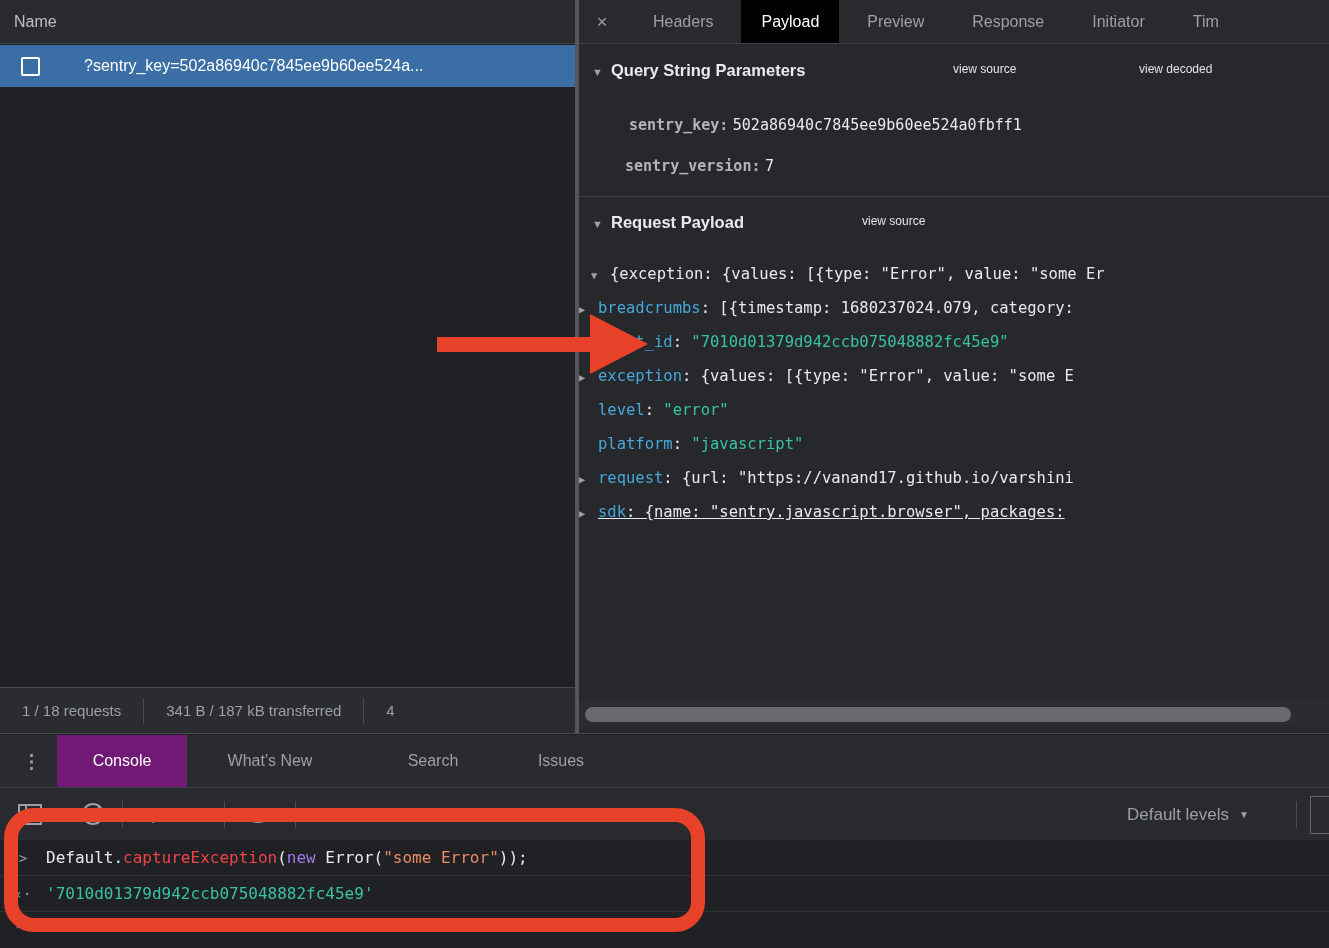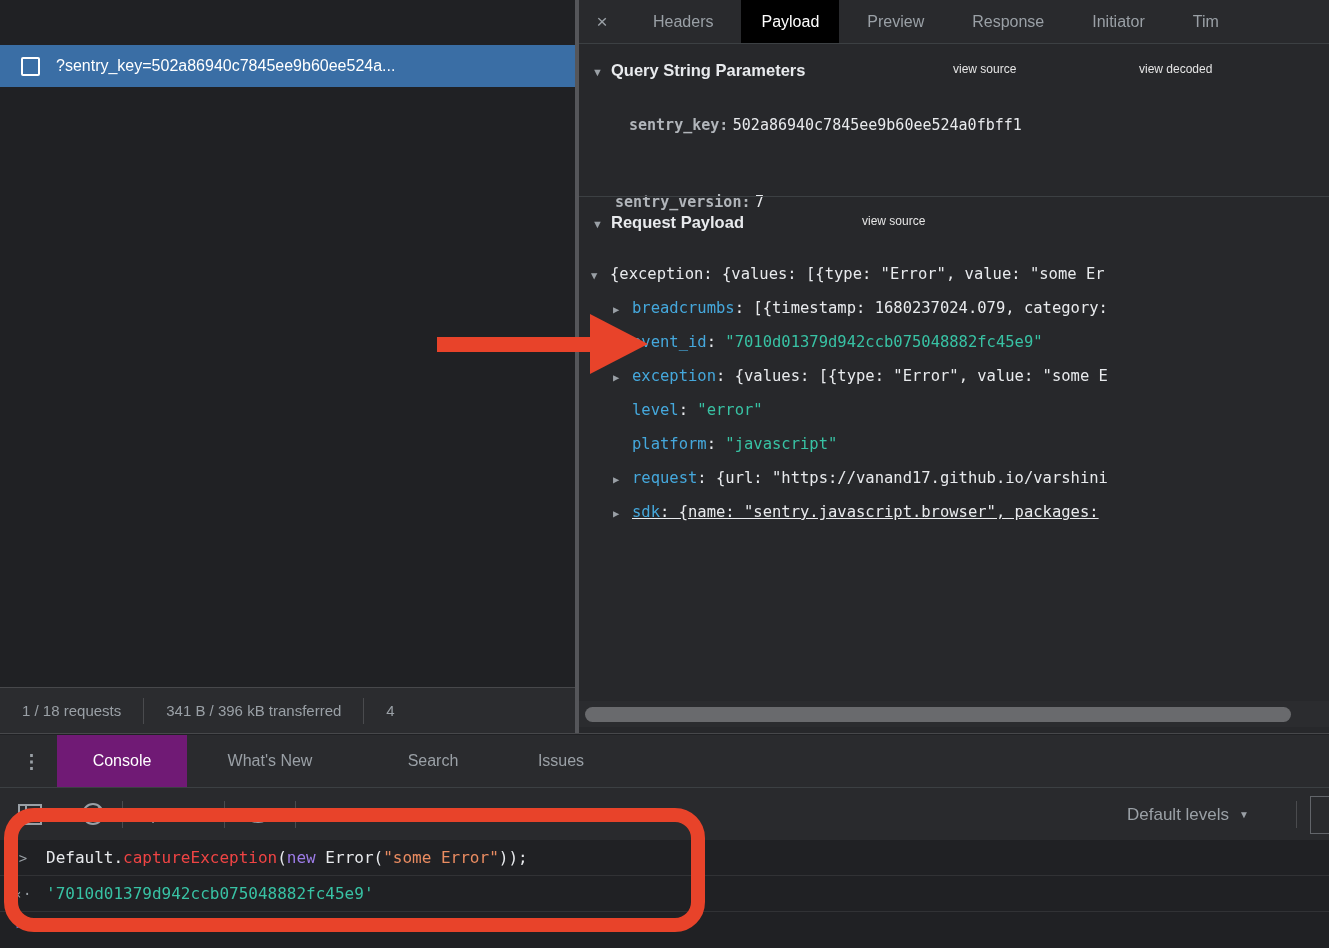--- a/index.html
+++ b/index.html
@@ -10,21 +10,21 @@
     -webkit-font-smoothing:antialiased;
   }
   .abs { position:absolute; }
   .nowrap { white-space:nowrap; }
 
   
   #network-panel { left:0; top:0; width:575px; height:733px; background:#202124; }
   #net-header { left:0; top:0; width:575px; height:44px; background:#292a2d;
     border-bottom:1px solid #3c4043; color:#bdc1c6; font-size:16px; line-height:44px; padding-left:14px; }
   #net-row { left:0; top:45px; width:620px; height:42px; background:#3a6ea5;
-    display:flex; align-items:center; color:#fff; font-size:16px; }
+    display:flex; align-items:center; color:#fff; font-size:16px;gap:28px; }
   .checkbox { width:19px; height:19px; border:2px solid #fff; border-radius:2px; margin-left:21px; flex:none; }
   #net-row-label { margin-left:16px; overflow:hidden; white-space:nowrap; }
   #net-status { left:0; top:687px; width:575px; height:46px; background:#2b2c2f;
     border-top:1px solid #47484b; display:flex; align-items:center; color:#9aa0a6; font-size:15px; overflow:hidden; }
   .status-item { padding:0 22px; }
   .status-sep { width:1px; height:26px; background:#4a4b4e; flex:none; }
 
   
   #panel-divider { left:575px; top:0; width:4px; height:733px; background:#55565a; }
 
@@ -42,21 +42,21 @@
 
   .param-name { font-family:"DejaVu Sans Mono", monospace; font-weight:bold; color:#b1b5ba; font-size:15px; }
   .param-value { font-family:"DejaVu Sans Mono", monospace; color:#e8eaed; font-size:15px; }
 
   .hdivider { height:1px; background:#3c4043; }
 
   .tree-row { position:absolute; left:0; width:750px; height:34px; line-height:34px;
     font-family:"DejaVu Sans Mono", monospace; font-size:15.5px; color:#e8eaed; white-space:nowrap; overflow:hidden; }
   .tree-row .expander { display:inline-block; width:19px; color:#9aa0a6; font-size:10.5px; }
   .tree-row.indent0 { padding-left:12px; }
-  .tree-row.indent1 { padding-left:34px; }
+  .tree-row.indent1 { }
   .tree-k { color:#45a8dc; }
   .tree-s { color:#38c2a4; }
 
   #hscroll-track { left:0; top:701px; width:750px; height:26px; background:#2b2c2f; }
   #hscroll-thumb { left:6px; top:6px; width:706px; height:15px; border-radius:8px; background:#696a6d; }
 
   
   #console-drawer { left:0; top:733px; width:1329px; height:215px; background:#202124; border-top:1px solid #47484b; }
   #console-tabs { left:0; top:1px; width:1329px; height:52px; background:#2a2b2e; color:#9aa0a6; font-size:16px; }
   #kebab-icon { left:22px; top:0; height:52px; display:flex; align-items:center; font-size:19px; color:#9aa0a6; font-weight:bold; }
@@ -96,28 +96,29 @@
   #annotation-arrow-head { left:590px; top:314px; width:0; height:0; z-index:30;
     border-left:58px solid #e8432a; border-top:30px solid transparent; border-bottom:30px solid transparent; }
   #annotation-box { left:4px; top:808px; width:701px; height:124px; border:14px solid #e8432a; border-radius:30px; z-index:30; }
 </style>
 </head>
 <body>
 
 <div id="app">
 
   <div id="network-panel" class="abs">
+    <div id="net-header" class="abs">Name</div>
     <div id="net-row" class="abs">
       <span class="checkbox"></span>
       <span id="net-row-label">?sentry_key=502a86940c7845ee9b60ee524a...</span>
     </div>
     <div id="net-status" class="abs">
       <span class="status-item">1 / 18 requests</span>
       <span class="status-sep"></span>
-      <span class="status-item">341 B / 396 kB transferred</span>
+      <span class="status-item">341 B / 187 kB transferred</span>
       <span class="status-sep"></span>
       <span class="status-item">4</span>
     </div>
   </div>
 
   <div id="panel-divider" class="abs"></div>
 
   <div id="detail-panel" class="abs">
     <div id="detail-tabs">
       <span id="detail-close">×</span>
@@ -131,21 +132,21 @@
 
     <span class="abs tri" style="left:13px; top:66px;">▼</span>
     <span class="abs sec-title" style="left:32px; top:61px;">Query String Parameters</span>
     <span class="abs sec-link" style="left:374px; top:62px;">view source</span>
     <span class="abs sec-link" style="left:560px; top:62px;">view decoded</span>
 
     <div class="abs nowrap" style="left:50px; top:116px;">
       <span class="param-name">sentry_key:</span>
       <span class="param-value"> </span><span class="param-value">502a86940c7845ee9b60ee524a0fbff1</span>
     </div>
-    <div class="abs nowrap" style="left:36px; top:157px;margin-top:36px;">
+    <div class="abs nowrap" style="left:46px; top:157px;">
       <span class="param-name">sentry_version:</span>
       <span class="param-value"> </span><span class="param-value">7</span>
     </div>
 
     <div class="abs hdivider" style="left:0; top:196px; width:750px;"></div>
 
     <span class="abs tri" style="left:13px; top:218px;">▼</span>
     <span class="abs sec-title" style="left:32px; top:213px;">Request Payload</span>
     <span class="abs sec-link" style="left:283px; top:214px;">view source</span>
 

